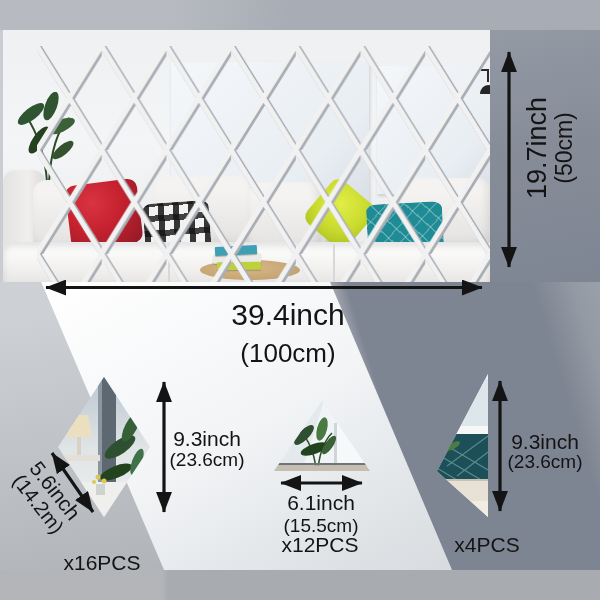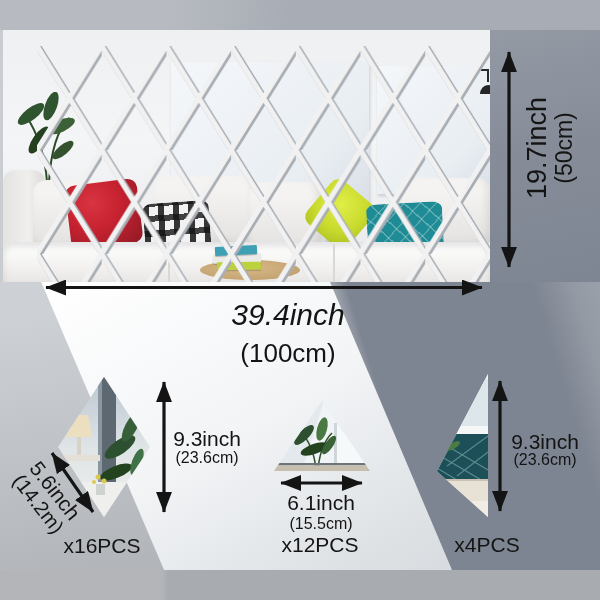--- a/index.html
+++ b/index.html
@@ -77,24 +77,24 @@
   .piece-rhombus{left:58px;top:377px;width:92px;height:140px;
     clip-path:polygon(50% 0,100% 50%,50% 100%,0 50%);}
   .piece-triangle{left:274px;top:401px;width:96px;height:70px;
     clip-path:polygon(50% 0,100% 100%,0 100%);}
   .piece-half{left:437px;top:374px;width:51px;height:143px;
     clip-path:polygon(100% 0,100% 100%,0 68%);}
 
   
   .lbl{position:absolute;transform:translateX(-50%);white-space:nowrap;
     color:var(--label_text,#141414);line-height:1;}
-  .sz-xl{font-size:30px;font-style:italic;}
+  .sz-xl{font-size:30px;}
   .sz-l{font-size:26px;}
   .sz-m{font-size:21px;}
-  .sz-s{font-size:16px;}
+  .sz-s{font-size:19px;}
   .rot-wrap{position:absolute;width:0;height:0;}
   .rot{display:inline-block;white-space:nowrap;text-align:center;
     color:var(--label_text,#141414);}
   .rot .l1{font-size:27px;line-height:1.12;}
   .rot .l2{font-size:23px;line-height:1.05;}
   .rot-diag .l1{font-size:21px;line-height:1.1;}
   .rot-diag .l2{font-size:20px;line-height:1.05;}
   svg.overlay{position:absolute;left:0;top:0;pointer-events:none;}
 </style>
 </head>
@@ -267,21 +267,21 @@
 
   <div class="lbl sz-m" style="left:207px;top:428px">9.3inch</div>
   <div class="lbl sz-s" style="left:207px;top:450px">(23.6cm)</div>
 
   <div class="rot-wrap" style="left:47px;top:497px">
     <div class="rot rot-diag" style="transform:translate(-50%,-50%) rotate(52deg)">
       <div class="l1">5.6inch</div>
       <div class="l2">(14.2m)</div>
     </div>
   </div>
-  <div class="lbl sz-m" style="left:102px;top:535px">x16PCS</div>
+  <div class="lbl sz-m" style="left:102px;top:552px">x16PCS</div>
 
   <div class="lbl sz-m" style="left:321px;top:492px">6.1inch</div>
   <div class="lbl sz-s" style="left:321px;top:516px">(15.5cm)</div>
   <div class="lbl sz-m" style="left:320px;top:534px">x12PCS</div>
 
   <div class="lbl sz-m" style="left:545px;top:431px">9.3inch</div>
   <div class="lbl sz-s" style="left:545px;top:452px">(23.6cm)</div>
   <div class="lbl sz-m" style="left:487px;top:534px">x4PCS</div>
 
 </div>

